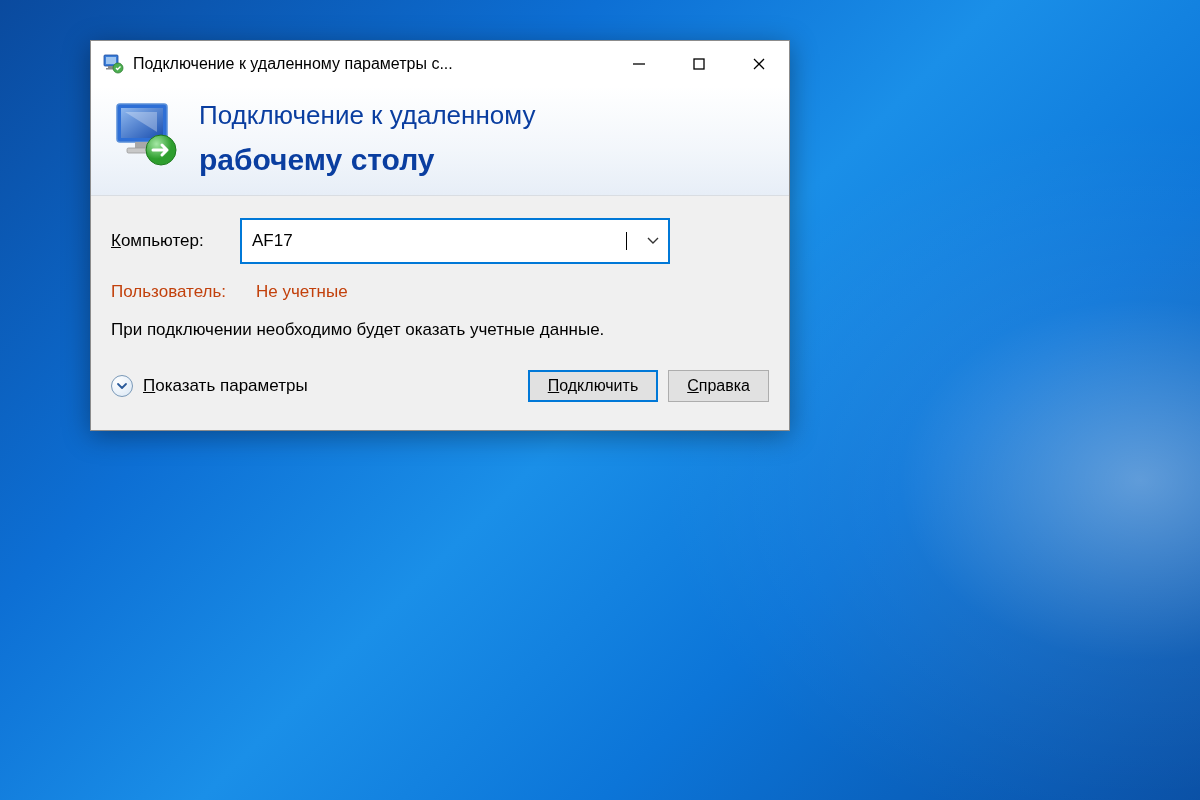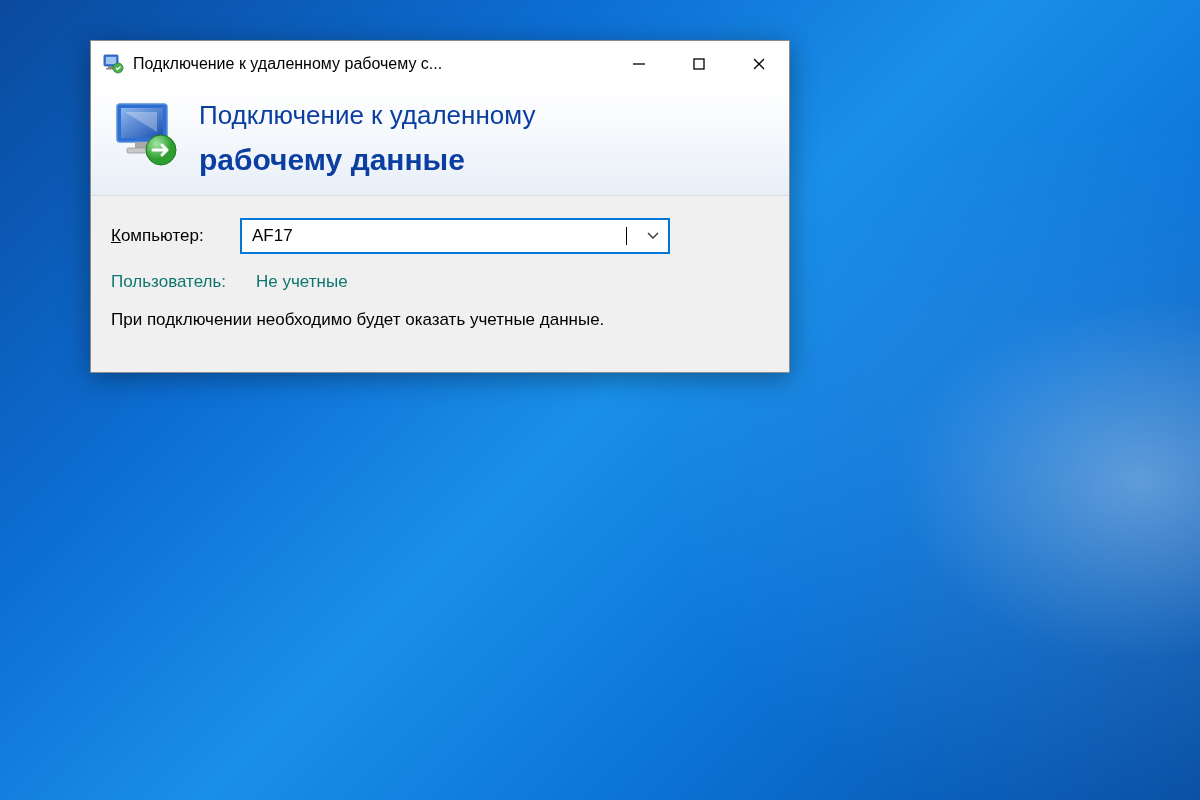--- a/index.html
+++ b/index.html
@@ -90,36 +90,36 @@
       color: #0a3ea0;
       font-weight: 400;
     }
     .header-line2 {
       font-size: 30px;
       color: #0a3ea0;
       font-weight: 700;
     }
     .body-area {
       background: #f0f0f0;
-      padding: 22px 20px 12px 20px;
+      padding: 22px 20px 28px 20px;
     }
     .form-row {
       display: flex;
       align-items: center;
       gap: 14px;
       margin-bottom: 18px;
     }
     .form-label {
       font-size: 17px;
       color: #000;
       min-width: 115px;
     }
     .combo {
       flex: 1;
-      height: 36px;
+      height: 46px;
       border: 2px solid #0078d7;
       background: #fff;
       display: flex;
       align-items: center;
       padding: 0 0 0 10px;
       position: relative;
       max-width: 430px;
     }
     .combo-input {
       flex: 1;
@@ -143,21 +143,21 @@
       justify-content: center;
     }
     .user-row {
       display: flex;
       align-items: center;
       gap: 30px;
       margin-bottom: 16px;
     }
     .user-label, .user-value {
       font-size: 17px;
-      color: #0f766e;
+      color: #c2410c;
     }
     .info-text {
       font-size: 17px;
       color: #000;
       line-height: 1.4;
       margin-bottom: 28px;
     }
     .footer-row {
       display: flex;
       align-items: center;
@@ -207,21 +207,21 @@
     <span class="titlebar-icon">
       <svg viewBox="0 0 22 22">
         <rect x="1" y="2" width="14" height="11" rx="1" fill="#3b7dd8" stroke="#1a4a9e" stroke-width="0.8"></rect>
         <rect x="3" y="4" width="10" height="7" fill="#9fc5f0"></rect>
         <rect x="5" y="13" width="6" height="2" fill="#888"></rect>
         <rect x="3" y="15" width="10" height="1.5" fill="#888"></rect>
         <circle cx="15" cy="15" r="5" fill="#4caf50" stroke="#2e7d32" stroke-width="0.8"></circle>
         <path d="M13 15 l1.5 1.5 l3 -3" stroke="#fff" stroke-width="1.4" fill="none"></path>
       </svg>
     </span>
-    <span class="titlebar-text">Подключение к удаленному рабочему с...</span>
+    <span class="titlebar-text">Подключение к удаленному параметры с...</span>
     <div class="titlebar-controls">
       <div class="titlebar-btn">
         <svg width="14" height="14" viewBox="0 0 14 14">
             <line x1="1" y1="7" x2="13" y2="7" stroke="#000" stroke-width="1.3"></line>
           </svg>
       </div>
       <div class="titlebar-btn">
         <svg width="14" height="14" viewBox="0 0 14 14">
             <rect x="2" y="2" width="10" height="10" fill="none" stroke="#000" stroke-width="1.3"></rect>
           </svg>
@@ -255,21 +255,21 @@
             <stop offset="0%" stop-color="#a5e8a5"></stop>
             <stop offset="100%" stop-color="#2e9e2e"></stop>
           </radialGradient>
         </defs>
         <circle cx="50" cy="50" r="15" fill="none" stroke="#1f7a1f" stroke-width="1"></circle>
         <path d="M42 50 L56 50 M56 50 L51 45 M56 50 L51 55" stroke="#fff" stroke-width="3" fill="none" stroke-linecap="round" stroke-linejoin="round"></path>
       </svg>
     </div>
     <div class="header-text">
       <div class="header-line1">Подключение к удаленному</div>
-      <div class="header-line2">рабочему данные</div>
+      <div class="header-line2">рабочему столу</div>
     </div>
   </div>
 
   <div class="body-area">
 
     <div class="form-row">
       <span class="form-label"><span style="text-decoration:underline">К</span><span>омпьютер:</span></span>
       <div class="combo">
         <input class="combo-input" type="text" value="AF17" style="">
         <span class="combo-caret"></span>
@@ -281,16 +281,30 @@
       </div>
     </div>
 
     <div class="user-row">
       <span class="user-label">Пользователь:</span>
       <span class="user-value">Не учетные</span>
     </div>
 
     <div class="info-text">При подключении необходимо будет оказать учетные данные.</div>
 
+    <div class="footer-row">
+      <span class="expand-icon">
+        <svg width="12" height="10" viewBox="0 0 12 10">
+            <path d="M2 3 L6 7 L10 3" stroke="#2a5a9a" stroke-width="1.8" fill="none" stroke-linecap="round" stroke-linejoin="round"></path>
+          </svg>
+      </span>
+      <span class="show-options"><span style="text-decoration:underline">П</span>оказать параметры</span>
+      <button class="btn primary">
+          <span><span class="ul">П</span>одключить</span>
+        </button>
+      <button class="btn">
+          <span><span class="ul">С</span>правка</span>
+        </button>
+    </div>
 
   </div>
 
 </div>
 
 </body></html>

